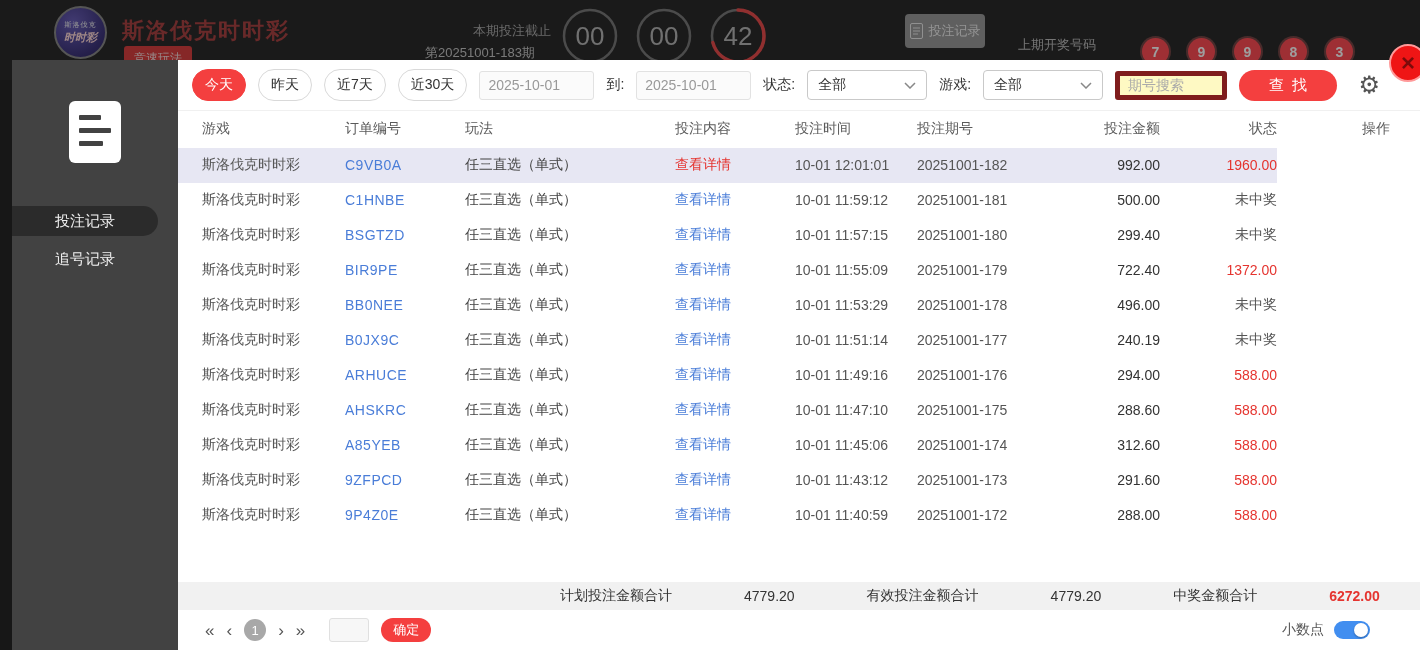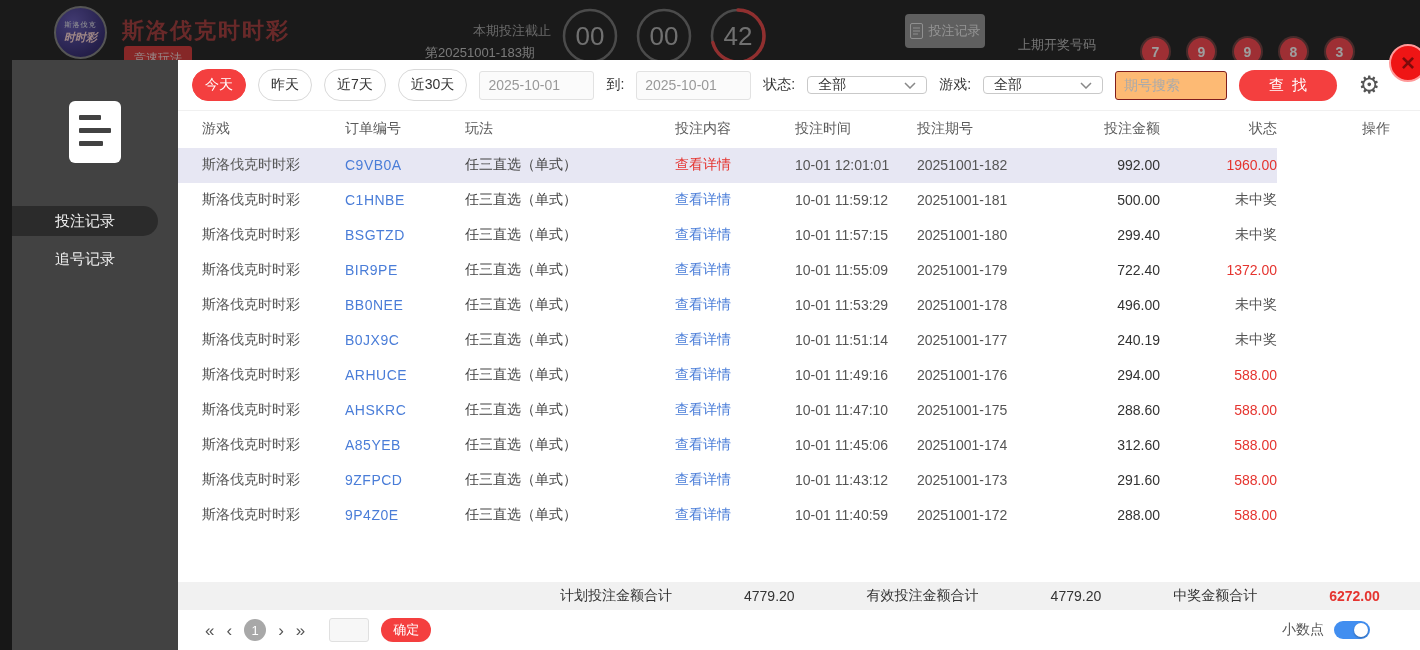--- a/index.html
+++ b/index.html
@@ -46,24 +46,24 @@
 
   
   .filter-bar { height:50px; flex:none; display:flex; align-items:center; padding:0 40px 0 14px; gap:12px;
                 box-shadow:0 1px 0 #ededed; }
   .range-pill { padding:6px 12px; border:1px solid #d9d9d9; border-radius:16px; font-size:14px; color:#333;
                 background:#fff; cursor:pointer; white-space:nowrap; }
   .range-pill.active { background:#f43f3f; border-color:#f43f3f; color:#fff; }
   .date-input { width:115px; height:29px; border:1px solid #e2e2e2; background:#fbfbfb; color:#999;
                 font-size:14px; padding:0 8px; border-radius:3px; font-family:inherit; }
   .lbl { font-size:14px; color:#333; white-space:nowrap; }
-  .select-box { width:120px; height:18px; border:1px solid #c9c9c9; border-radius:4px; background:#fff;
+  .select-box { width:120px; height:30px; border:1px solid #c9c9c9; border-radius:4px; background:#fff;
                 display:flex; align-items:center; justify-content:space-between; padding:0 10px;
                 font-size:14px; color:#333; cursor:pointer; }
-  .search-input { width:112px; height:29px; border:1px solid #7f1d1d; background:#fdba74; color:#555;
+  .search-input { width:112px; height:29px; border:5px solid #7f1d1d; background:#fef9c3; color:#555;
                   font-size:14px; padding:0 8px; border-radius:3px; font-family:inherit; }
   .search-input::placeholder { color:#aaa; }
   .search-btn { width:98px; height:31px; background:#f43f3f; border:none; border-radius:16px; color:#fff;
                 font-size:15px; letter-spacing:8px; padding-left:8px; cursor:pointer; font-family:inherit; }
   .gear { margin-left:auto; font-size:24px; color:#555; cursor:pointer; line-height:1; }
 
   
   .table-wrap { flex:1; overflow:hidden; }
   table { width:100%; border-collapse:collapse; table-layout:fixed; font-size:14px; }
   col.c1{width:167px} col.c2{width:120px} col.c3{width:210px} col.c4{width:120px} col.c5{width:122px}

